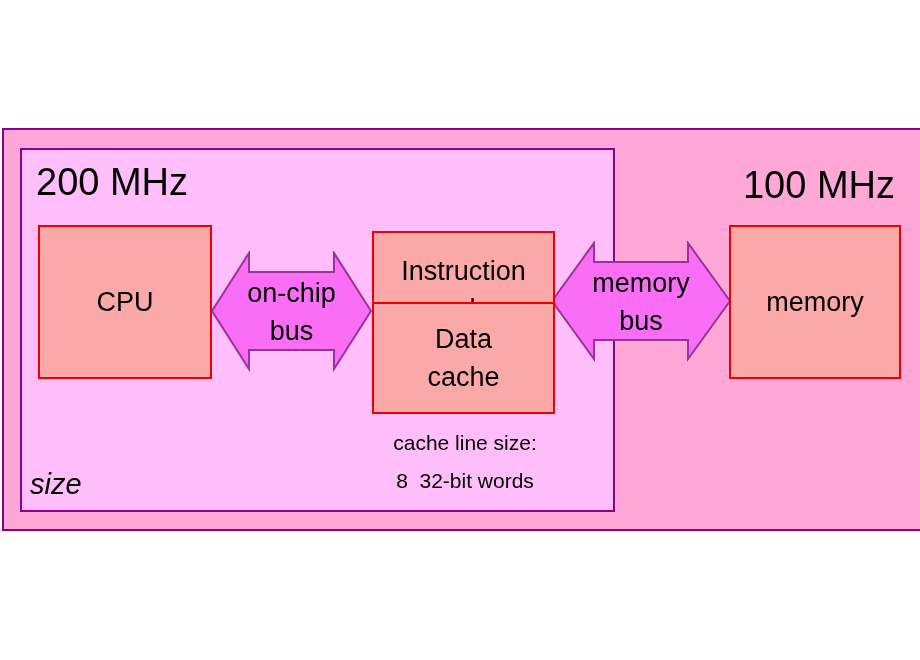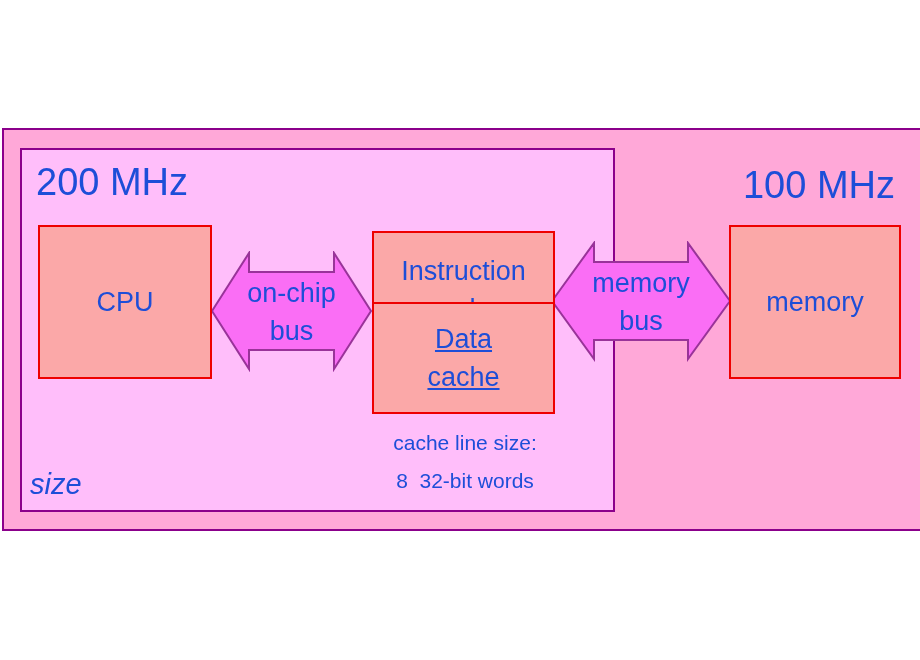--- a/index.html
+++ b/index.html
@@ -1,35 +1,35 @@
 <!DOCTYPE html>
 <html><head>
 <meta charset="utf-8">
 <style>
   html,body { margin:0; padding:0; background:#ffffff; }
   .stage {
     position:relative; width:920px; height:660px;
     background:#ffffff; overflow:hidden;
-    font-family:"Liberation Sans", sans-serif; color:#1d4ed8;
+    font-family:"Liberation Sans", sans-serif; color:#000000;
   }
   .abs { position:absolute; box-sizing:border-box; }
 
   
   .pcb  { left:2px;  top:128px; width:926px; height:403px;
           background:#FFA8D8; border:2px solid #8B008B; z-index:0; }
   .chip { left:20px; top:148px; width:595px; height:364px;
           background:#FFBEFA; border:2px solid #8B008B; z-index:1; }
 
   
   .box  { background:#FBA8A8; border:2px solid #EE0000; z-index:3;
           display:flex; align-items:center; justify-content:center;
           font-size:27px; line-height:38px; text-align:center; white-space:pre; }
   .cpu    { left:38px;  top:225px; width:174px; height:154px;text-align:right; }
   .icache { left:372px; top:187px; width:183px; height:117px;margin-top:44px; }
-  .dcache { left:372px; top:302px; width:183px; height:112px;text-decoration:underline; }
+  .dcache { left:372px; top:302px; width:183px; height:112px; }
   .memory { left:729px; top:225px; width:172px; height:154px; }
 
   
   .arrow { z-index:2; }
   .arrow svg { display:block; }
   .arrow .bus-label {
     position:absolute; left:0; top:0; width:100%; height:100%;
     display:flex; align-items:center; justify-content:center;
     font-size:27px; line-height:38px; text-align:center; white-space:pre;
   }

